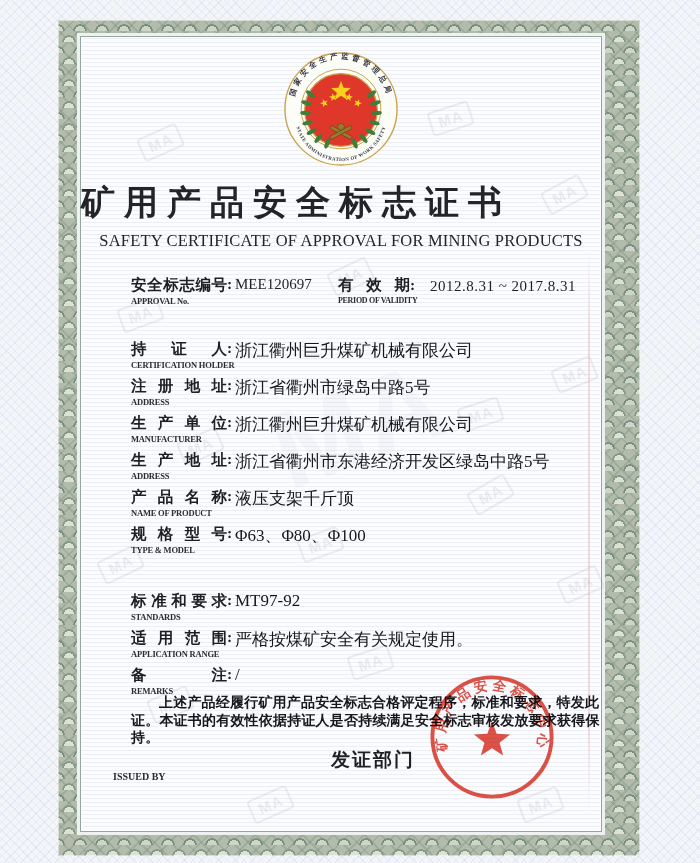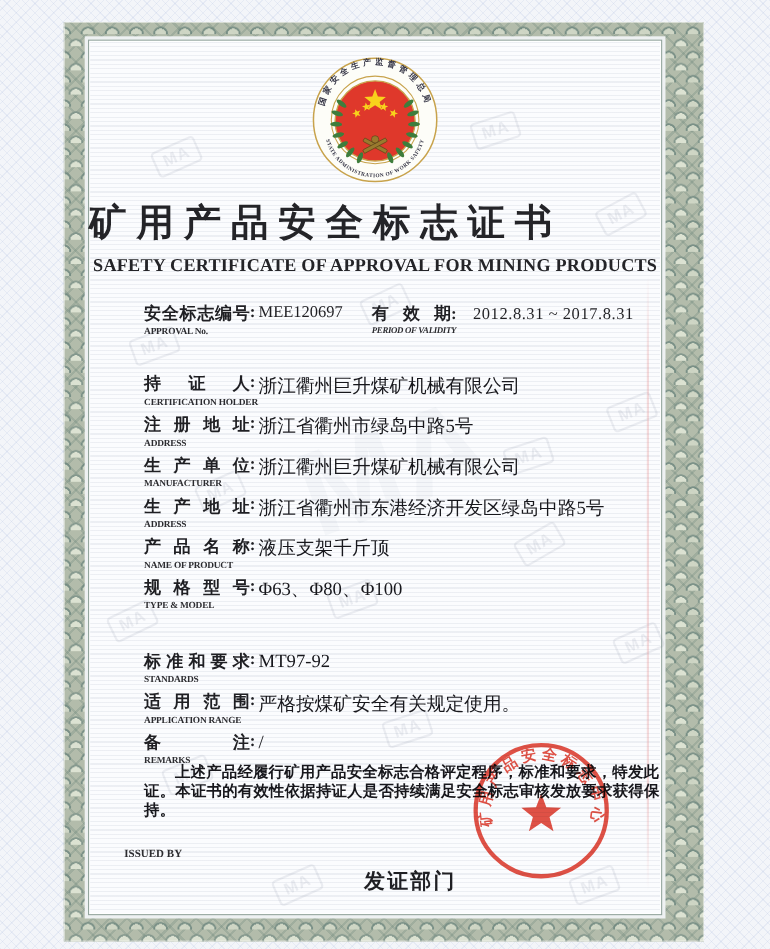--- a/index.html
+++ b/index.html
@@ -32,46 +32,46 @@
   .wm{position:absolute;font-weight:bold;color:rgba(120,130,155,.13);
       border:2px solid rgba(120,130,155,.13);border-radius:4px;
       font-size:15px;line-height:1;padding:3px 7px;font-family:"Liberation Sans","DejaVu Sans",sans-serif;
       letter-spacing:1px;pointer-events:none;}
   .wm.big{font-size:110px;border:none;color:rgba(120,130,155,.05);padding:0;}
 
   
   .emblem{width:118px;height:118px;margin:13px auto 0;}
   
   .title{margin-top:12px;font-size:34px;font-weight:bold;letter-spacing:9px;color:#242428;}
-  .subtitle{margin-top:5px;text-align:center;font-size:16.5px;font-weight:bold;letter-spacing:0.2px;color:#242428;}
+  .subtitle{margin-top:5px;text-align:center;font-size:16.5px;font-weight:normal;letter-spacing:0.2px;color:#242428;}
 
   
   .rows{margin-top:24px;padding-left:50px;padding-right:20px;}
   .row{position:relative;height:37px;}
   .cn{display:inline-block;width:96px;text-align:justify;text-align-last:justify;
       font-weight:bold;font-size:15.5px;vertical-align:top;}
   .colon{font-weight:bold;font-size:15.5px;}
   .en{position:absolute;left:0;top:21px;font-size:8.5px;letter-spacing:-0.2px;white-space:nowrap;color:#2c2c30;font-weight:bold;}
   .val{position:absolute;left:104px;top:0;font-size:17px;white-space:nowrap;color:#17171c;}
 
   
   .header-row{position:relative;height:40px;margin-top:24px;margin-left:50px;}
   .hgroup1{position:absolute;left:0;top:0;}
   .hgroup2{position:absolute;left:207px;top:0;}
   .cn2{display:inline-block;width:72px;text-align:justify;text-align-last:justify;font-weight:bold;font-size:15.5px;}
-  .en2{position:absolute;left:0;top:21px;font-size:8px;letter-spacing:-0.3px;white-space:nowrap;color:#2c2c30;font-weight:bold;font-style:italic;}
+  .en2{position:absolute;left:0;top:21px;font-size:8px;letter-spacing:-0.3px;white-space:nowrap;color:#2c2c30;font-weight:bold;}
   .hval1{position:absolute;left:104px;top:1px;font-size:15px;white-space:nowrap;}
   .hval2{position:absolute;left:92px;top:3px;font-size:15px;white-space:nowrap;letter-spacing:0.5px;}
 
   .rows2{margin-top:30px;padding-left:50px;}
 
   
   .declaration{position:absolute;left:50px;top:644px;width:472px;font-size:14px;font-weight:bold;
       line-height:17.5px;text-indent:2em;letter-spacing:0.2px;color:#17171c;}
-  .issued-cn{position:absolute;left:0;top:738px;width:100%;text-align:center;font-size:19px;
+  .issued-cn{position:absolute;left:0;top:697px;width:100%;text-align:center;font-size:19px;
       font-weight:bold;letter-spacing:2px;transform:translateX(32px);}
   .issued-en{position:absolute;left:0;top:721px;width:100%;font-size:10px;
       font-weight:bold;transform:translateX(32px);color:#2c2c30;}
   .date{position:absolute;left:318px;top:738px;font-size:16.5px;font-weight:bold;letter-spacing:1px;}
 
   .seal{position:absolute;left:346px;top:622px;width:130px;height:130px;opacity:.88;
       mix-blend-mode:multiply;}
 
   .foldline{position:absolute;left:507px;top:200px;width:2px;height:560px;
       background:linear-gradient(rgba(230,140,140,.0), rgba(230,140,140,.3) 15%, rgba(230,140,140,.3) 85%, rgba(230,140,140,0));}

